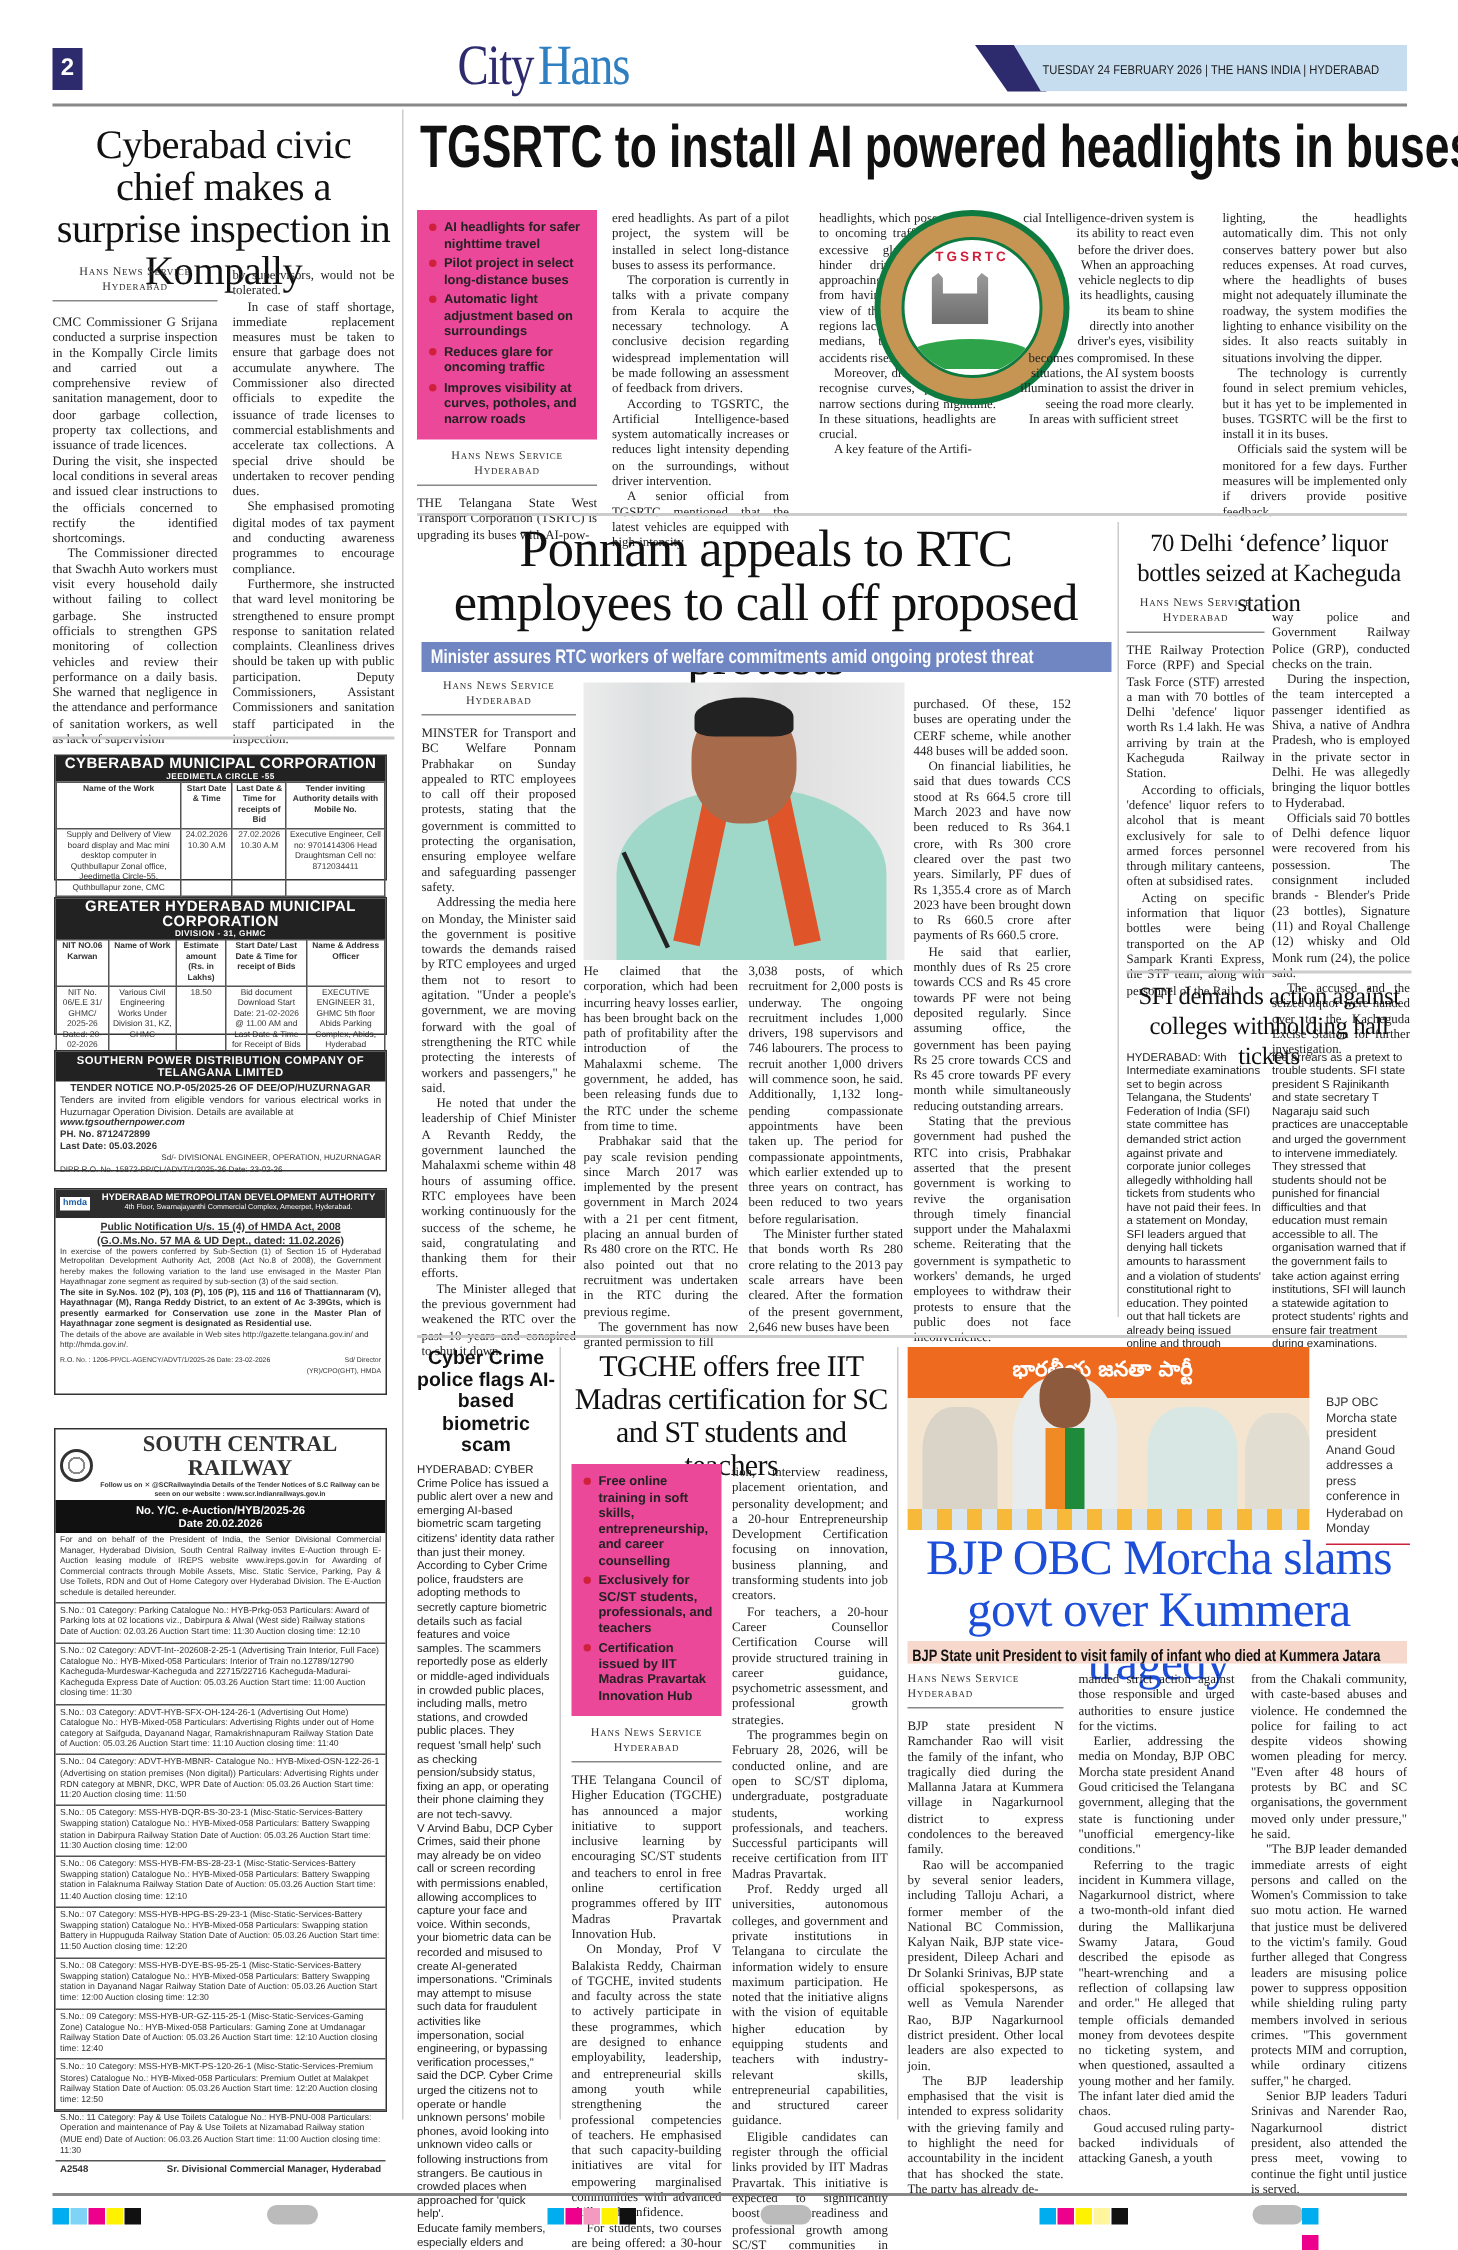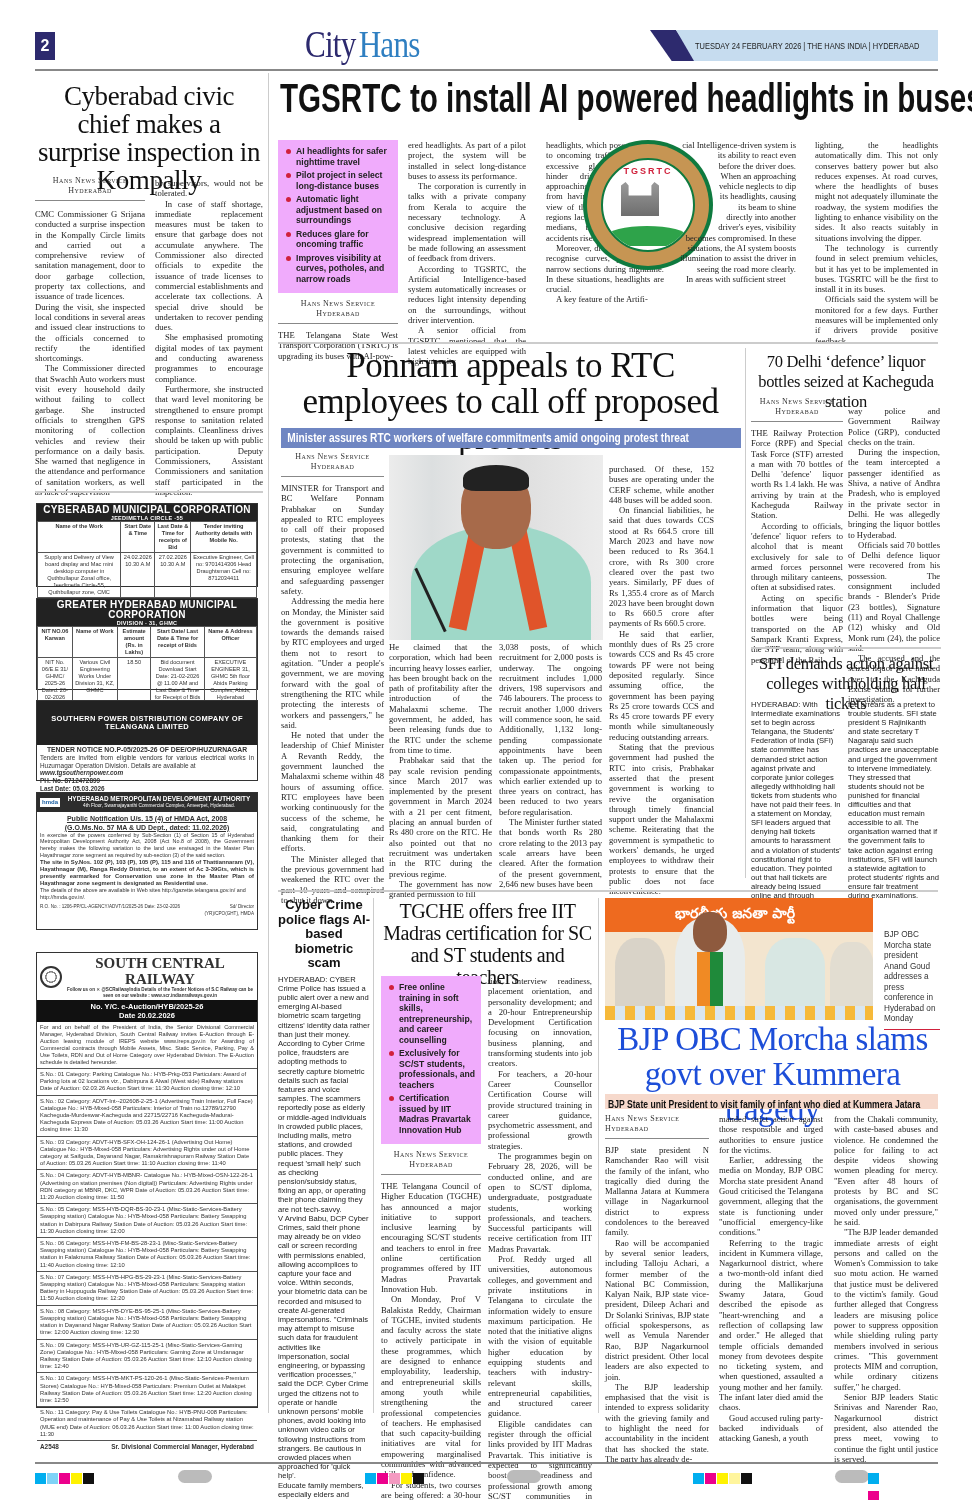--- a/index.html
+++ b/index.html
@@ -9,25 +9,25 @@
 .serif{font-family:"Liberation Serif","DejaVu Serif",serif}
 .sans{font-family:"Liberation Sans","DejaVu Sans",sans-serif}
 .cond{font-family:"Liberation Sans","DejaVu Sans",sans-serif;font-weight:bold;transform-origin:left top}
 .body-text{font-size:8.6px;line-height:10.3px;text-align:justify;hyphens:auto;color:#222}
 .body-text p{text-indent:10px}
 .body-text p.noind{text-indent:0}
 .sans-text{font-family:"Liberation Sans","DejaVu Sans",sans-serif;font-size:8.2px;line-height:10.2px;color:#222}
 .byline{font-size:8px;letter-spacing:.5px;text-align:center;font-variant:small-caps;line-height:10px;color:#333;padding-bottom:4px;border-bottom:1.5px solid #888;margin-bottom:6px}
 .hr{background:#ccc;height:2px}
 .vr{background:#ccc;width:1px}
-.bullet-box{background:#f0abfc;padding:6px 6px 6px 8px}
+.bullet-box{background:#ec4899;padding:6px 6px 6px 8px}
 .bullet-box li{list-style:none;position:relative;padding-left:10px;font-family:"Liberation Sans","DejaVu Sans",sans-serif;font-weight:bold;font-size:8.6px;line-height:10.5px;color:#222;margin-bottom:3px}
 .bullet-box li:before{content:"";position:absolute;left:0;top:3px;width:5px;height:5px;border-radius:50%;background:#d0213c}
 .ad{border:1px solid #333;background:#fff;font-family:"Liberation Sans","DejaVu Sans",sans-serif;font-size:6px;line-height:7.4px;color:#333}
-.ad-head{background:#222;color:#fff;font-weight:bold;text-align:center;font-size:13px;letter-spacing:.3px;line-height:14px;padding:14px}
+.ad-head{background:#222;color:#fff;font-weight:bold;text-align:center;font-size:13px;letter-spacing:.3px;line-height:14px;padding:2px}
 .ad-foot{background:#222;color:#fff;font-size:5.4px;padding:1px 3px;display:inline-block}
 table.adt{border-collapse:collapse;width:100%}
 table.adt td,table.adt th{border:1px solid #555;padding:1px 2px;font-size:5.6px;line-height:7px;vertical-align:top;text-align:center}
 .sr-row{border-top:1px solid #555;padding:2px 3px;font-size:5.8px;line-height:7.2px}
 .photo{overflow:hidden}
 .caption{font-family:Liberation Sans, sans-serif;font-size:8.2px;line-height:10.5px;color:#333}
 .regmark{display:inline-block;width:11px;height:11px;margin-right:1px}
 </style>
 </head>
 <body>
@@ -342,21 +342,21 @@
 </div>
 <div class="abs body-text" style="left:719px;top:1114px;width:104px">
   <p class="noind">manded strict action against those responsible and urged authorities to ensure justice for the victims.</p>
   <p>Earlier, addressing the media on Monday, BJP OBC Morcha state president Anand Goud criticised the Telangana government, alleging that the state is functioning under "unofficial emergency-like conditions."</p>
   <p>Referring to the tragic incident in Kummera village, Nagarkurnool district, where a two-month-old infant died during the Mallikarjuna Swamy Jatara, Goud described the episode as "heart-wrenching and a reflection of collapsing law and order." He alleged that temple officials demanded money from devotees despite no ticketing system, and when questioned, assaulted a young mother and her family. The infant later died amid the chaos.</p>
   <p>Goud accused ruling party-backed individuals of attacking Ganesh, a youth</p>
 </div>
 <div class="abs body-text" style="left:834px;top:1114px;width:104px">
   <p class="noind">from the Chakali community, with caste-based abuses and violence. He condemned the police for failing to act despite videos showing women pleading for mercy. "Even after 48 hours of protests by BC and SC organisations, the government moved only under pressure," he said.</p>
   <p>"The BJP leader demanded immediate arrests of eight persons and called on the Women's Commission to take suo motu action. He warned that justice must be delivered to the victim's family. Goud further alleged that Congress leaders are misusing police power to suppress opposition while shielding ruling party members involved in serious crimes. "This government protects MIM and corruption, while ordinary citizens suffer," he charged.</p>
-  <p>Senior BJP leaders Static Srinivas and Narender Rao, Nagarkurnool district president, also attended the press meet, vowing to continue the fight until justice is served.</p>
+  <p>Senior BJP leaders Taduri Srinivas and Narender Rao, Nagarkurnool district president, also attended the press meet, vowing to continue the fight until justice is served.</p>
 </div>
 
 <div class="abs" style="left:35px;top:1462px;width:903px;height:2px;background:#888"></div>
 <div class="abs" style="left:35px;top:1470px;width:903px;height:14px">
   <div style="position:absolute;left:0"><span class="regmark" style="background:#00aeef"></span><span class="regmark" style="background:#7fd3f7"></span><span class="regmark" style="background:#ec008c"></span><span class="regmark" style="background:#fff200"></span><span class="regmark" style="background:#111"></span></div>
   <div style="position:absolute;left:143px;top:0;width:34px;height:13px;border-radius:7px;background:#bbb"></div>
   <div style="position:absolute;left:330px"><span class="regmark" style="background:#00aeef"></span><span class="regmark" style="background:#ec008c"></span><span class="regmark" style="background:#f49ac1"></span><span class="regmark" style="background:#fff200"></span><span class="regmark" style="background:#111"></span></div>
   <div style="position:absolute;left:472px;top:0;width:34px;height:13px;border-radius:7px;background:#bbb"></div>
   <div style="position:absolute;left:658px"><span class="regmark" style="background:#00aeef"></span><span class="regmark" style="background:#ec008c"></span><span class="regmark" style="background:#fff200"></span><span class="regmark" style="background:#fff59d"></span><span class="regmark" style="background:#111"></span></div>
   <div style="position:absolute;left:800px;top:0;width:34px;height:13px;border-radius:7px;background:#bbb"></div>

